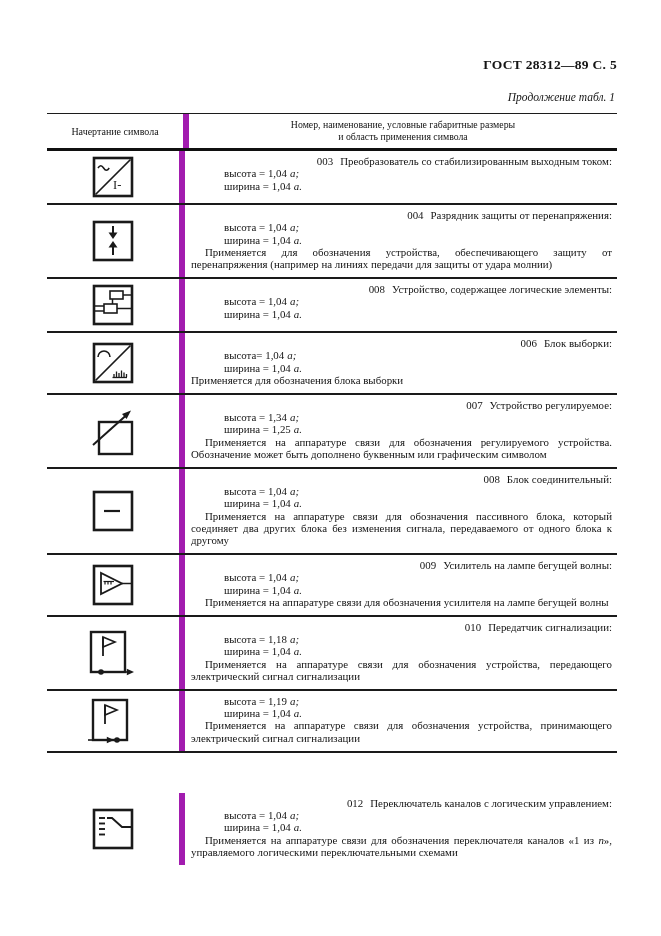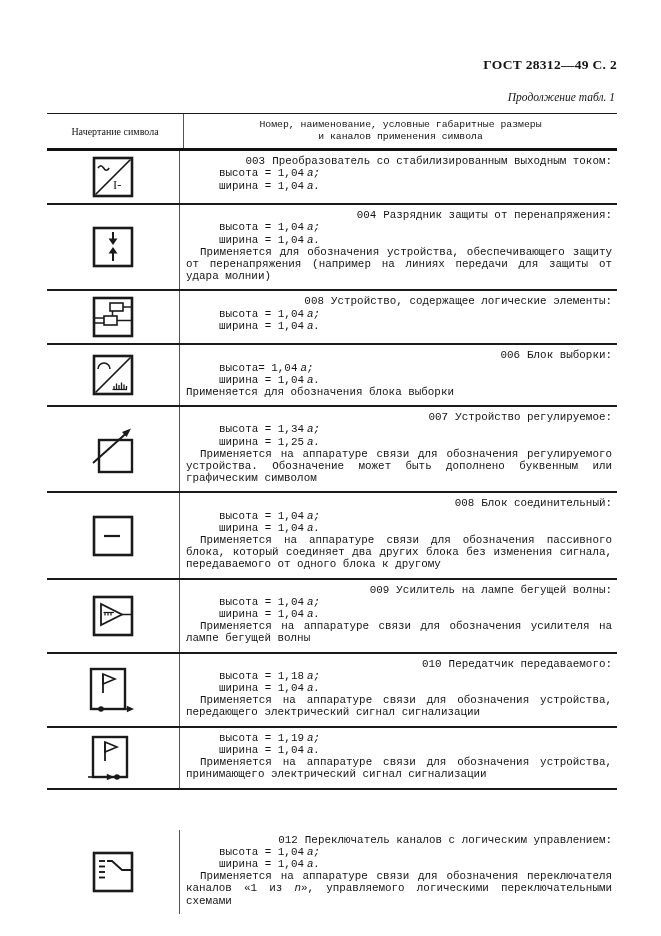--- a/index.html
+++ b/index.html
@@ -31,22 +31,21 @@
   .thead { border-bottom:3px solid #101010;justify-content:space-between; }
   .body-row { border-bottom:2px solid #1a1a1a; }
   .body-row:last-child { border-bottom:none;margin-top:40px; }
   .c1 {
     flex:0 0 132px; width:132px;
     display:flex; align-items:center; justify-content:center;
     padding:4px 0;
   }
   .c2 {
     flex:1 1 auto; min-width:0;
-    border-left:1px solid #a21caf;
-    font-family:Liberation Mono, monospace;
+    border-left:6px solid #a21caf;
   }
   .thead .c1 { font-size:10px; padding:6px 2px; text-align:center; }
   .thead .c2 {
     font-size:9.8px; line-height:11.6px;
     text-align:center; padding:5px 6px 6px 6px;
     display:flex; flex-direction:column; justify-content:center;
   }
   .body-row .c2 { padding:4px 5px 7px 6px; font-size:10.9px; line-height:12.2px; }
   .title-line { text-indent:14px; white-space:nowrap;text-align:right; }
   .num { margin-right:7px; }
@@ -56,30 +55,30 @@
   .desc.noind { text-indent:0; }
   .it { font-style:italic; }
   .c1 svg { display:block; }
   .sym { stroke:#1a1a1a; fill:none; }
 </style>
 </head>
 <body>
 
 <div class="page">
 
-  <div class="gost-header">ГОСТ 28312—49 С. 2</div>
+  <div class="gost-header">ГОСТ 28312—89 С. 5</div>
   <div class="continuation">Продолжение табл. 1</div>
 
   <div class="tbl">
 
     <div class="trow thead">
       <div class="c1">Начертание символа</div>
       <div class="c2">
         <div>Номер, наименование, условные габаритные размеры</div>
-        <div>и каналов применения символа</div>
+        <div>и область применения символа</div>
       </div>
     </div>
 
     <div class="trow body-row">
       <div class="c1">
         <svg width="44" height="44" viewBox="0 0 44 44">
           <rect class="sym" x="3" y="3" width="38" height="38" stroke-width="2.6"></rect>
           <line class="sym" x1="4.5" y1="39.5" x2="39.5" y2="4.5" stroke-width="1.7"></line>
           <path class="sym" d="M7,13 q2.8,-4.6 5.6,0 q2.8,4.6 5.6,0" stroke-width="1.5"></path>
           <text x="22" y="34" font-size="12.5" font-family="Liberation Serif, serif" fill="#1a1a1a" stroke="none">I-</text>
@@ -209,21 +208,21 @@
         <svg width="50" height="48" viewBox="0 0 50 48">
           <rect class="sym" x="3" y="3" width="34" height="40" stroke-width="2.4"></rect>
           <line class="sym" x1="15" y1="8" x2="15" y2="27" stroke-width="1.8"></line>
           <polygon class="sym" points="15,8 27,13 15,18" stroke-width="1.6"></polygon>
           <circle cx="13" cy="43" r="2.8" fill="#1a1a1a"></circle>
           <line class="sym" x1="13" y1="43" x2="40" y2="43" stroke-width="1.6"></line>
           <polygon points="46,43 38.8,39.8 38.8,46.2" fill="#1a1a1a"></polygon>
         </svg>
       </div>
       <div class="c2">
-        <div class="title-line"><span class="num">010</span><span>Передатчик передаваемого:</span></div>
+        <div class="title-line"><span class="num">010</span><span>Передатчик сигнализации:</span></div>
         <div class="dim"><span>высота = 1,18</span><span class="unit">а;</span></div>
         <div class="dim"><span>ширина = 1,04</span><span class="unit">а.</span></div>
         <div class="desc">Применяется на аппаратуре связи для обозначения устройства, передающего электрический сигнал сигнализации</div>
       </div>
     </div>
 
     <div class="trow body-row">
       <div class="c1">
         <svg width="50" height="48" viewBox="0 0 50 48">
           <rect class="sym" x="5" y="3" width="34" height="40" stroke-width="2.4"></rect>

